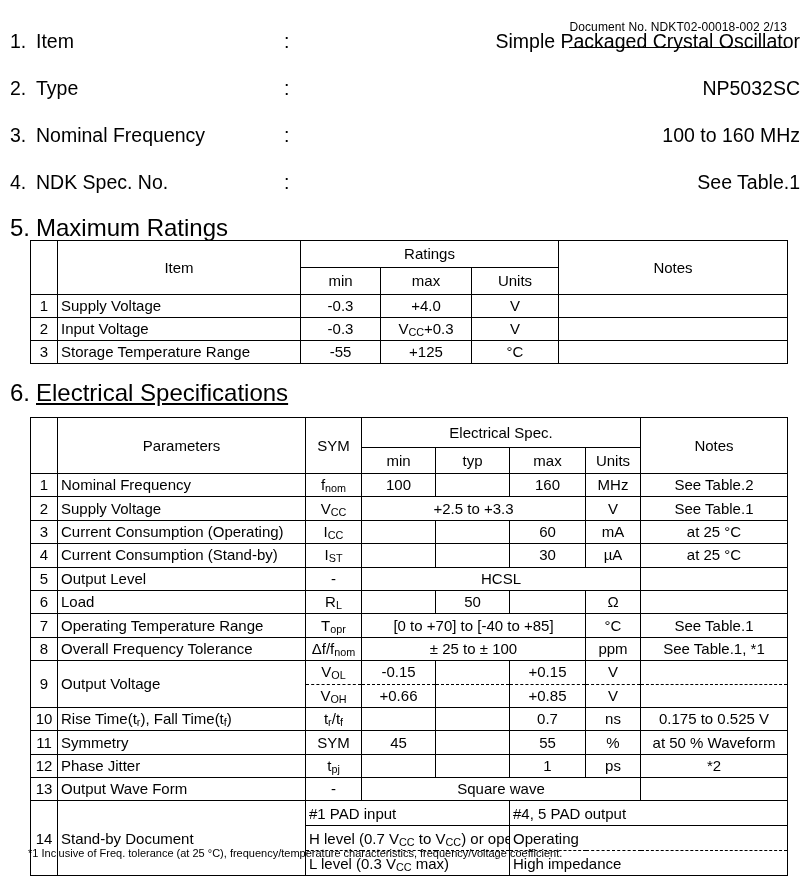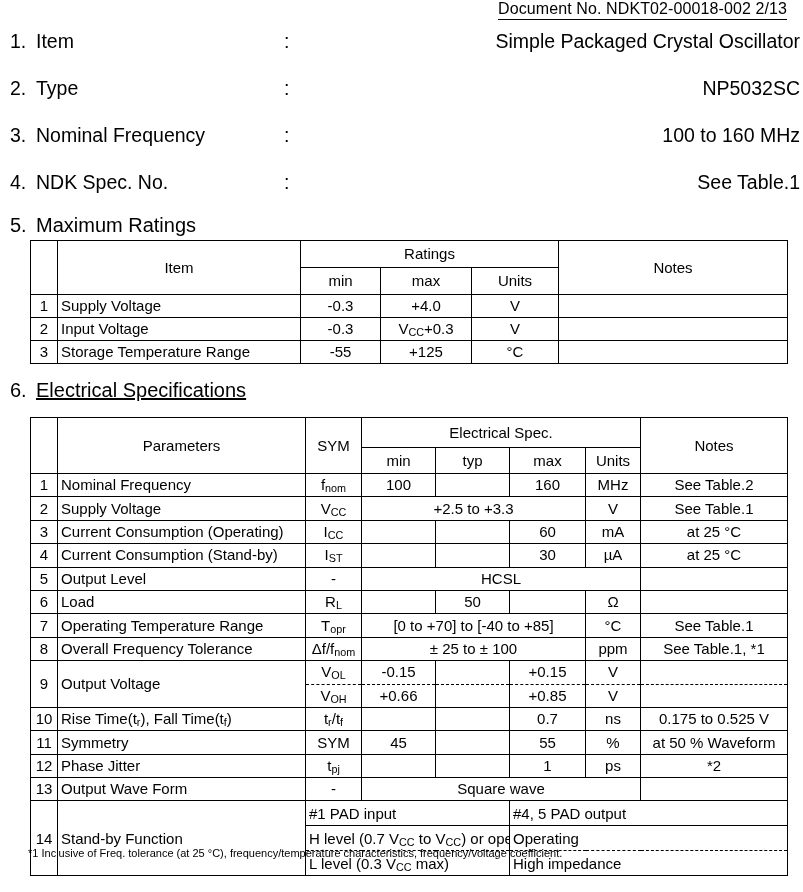--- a/index.html
+++ b/index.html
@@ -12,25 +12,25 @@
     height: 892px;
     position: relative;
     font-family: "Liberation Sans", sans-serif;
     color: #000000;
     overflow: hidden;
   }
 
   
   .doc-no {
     position: absolute;
-    top: 0;
+    top: 20px;
     right: 16px;
-    font-size: 16px;
+    font-size: 12px;
     border-bottom: 1.3px solid #000;
-    padding-bottom: 1px;
+    padding-bottom: 13px;
     letter-spacing: 0.1px;
     white-space: nowrap;
   }
 
   
   .hdr-list {
     position: absolute;
     top: 30px;
     left: 10px;
     width: 790px;
@@ -53,21 +53,21 @@
     flex: 0 0 14px;
   }
   .hdr-value {
     flex: 1 1 auto;
     text-align: right;
   }
 
   
   .sec-title {
     position: absolute;
-    font-size: 20px;
+    font-size: 24px;
     white-space: nowrap;
   }
   .sec-title .sec-num {
     display: inline-block;
     width: 26px;
   }
   #sec5-title { top: 214px; left: 10px; }
   #sec6-title { top: 379px; left: 10px; text-decoration: underline; }
 
   
@@ -406,21 +406,21 @@
     <tr class="drow">
       <td class="idx">13</td>
       <td class="l">Output Wave Form</td>
       <td class="c">-</td>
       <td class="c" colspan="4">Square wave</td>
       <td class="c"></td>
     </tr>
 
     <tr class="sbrow">
       <td class="idx" rowspan="3">14</td>
-      <td class="l" rowspan="3">Stand-by Function</td>
+      <td class="l" rowspan="3">Stand-by Document</td>
       <td class="l" colspan="3">#1 PAD input</td>
       <td class="l" colspan="3">#4, 5 PAD output</td>
     </tr>
     <tr class="sbrow">
       <td class="l dash-bottom" colspan="3"><span>H level (0.7 V</span><sub>CC</sub><span> to V</span><sub>CC</sub><span>) or open</span></td>
       <td class="l dash-bottom" colspan="3">Operating</td>
     </tr>
     <tr class="sbrow">
       <td class="l dash-top" colspan="3"><span>L level (0.3 V</span><sub>CC</sub><span></span><sub></sub><span> max)</span></td>
       <td class="l dash-top" colspan="3">High impedance</td>

